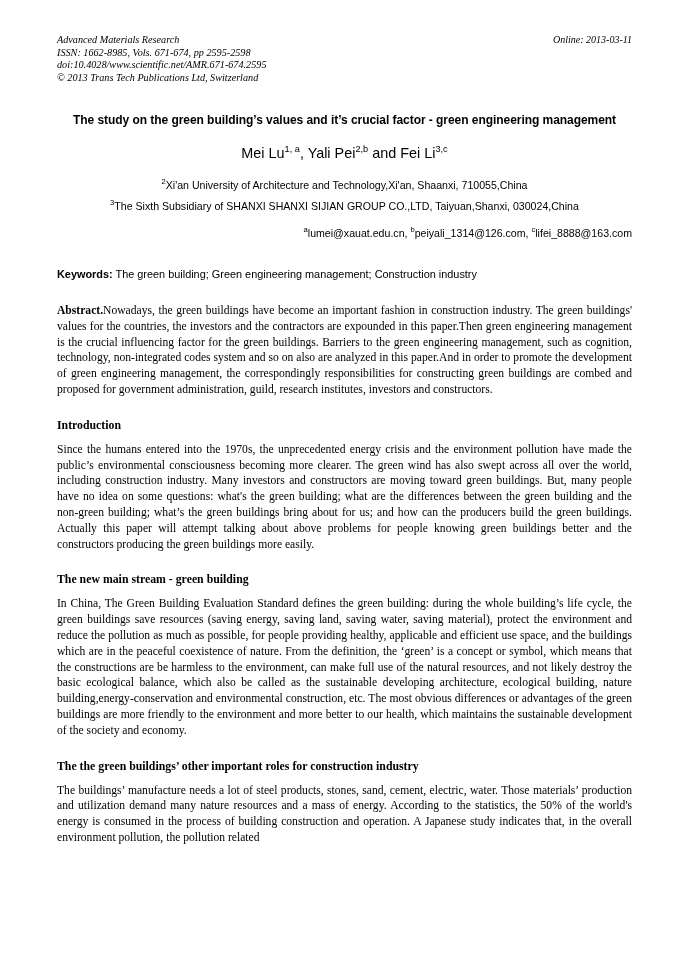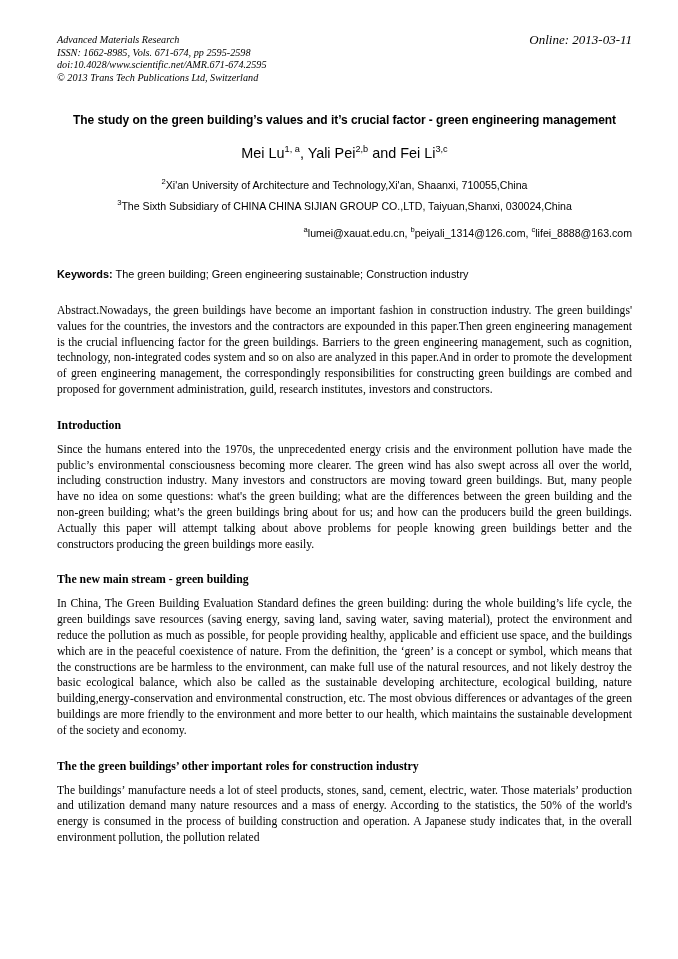--- a/index.html
+++ b/index.html
@@ -36,21 +36,21 @@
   }
   .journal-header .left {
     display: block;
     white-space: nowrap;
   }
   .journal-header .online {
     position: absolute;
     top: 0;
     right: 0;
     font-style: italic;
-    font-size: 13px;
+    font-size: 10px;
     white-space: nowrap;
   }
 
   
   .paper-title {
     margin: 22px 6px 0 6px;
     text-align: center;
     font-family: "Liberation Sans", sans-serif;
     font-weight: bold;
     font-size: 12px;
@@ -112,21 +112,21 @@
     font-size: 10.9px;
     line-height: 15px;
     margin-bottom: 21px;
   }
   .keywords b { font-weight: bold; }
 
   .abstract {
     margin-bottom: 19px;
     text-align: justify;
   }
-  .abstract b { font-weight: normal; }
+  .abstract b { font-weight: bold; }
 
   .section-heading {
     font-family: "Liberation Serif", serif;
     font-weight: bold;
     font-size: 11.8px;
     line-height: 16px;
     margin: 0 0 9px 0;
     text-align: left;
   }
   .para {
@@ -151,33 +151,33 @@
   </div>
 
   <h1 class="paper-title">The study on the green building’s values and it’s crucial factor - green engineering management</h1>
 
   <div class="authors">
     <span>Mei Lu</span><sup>1, a</sup><span>, </span><span>Yali Pei</span><sup>2,b</sup><span> and </span><span>Fei Li</span><sup>3,c</sup>
   </div>
 
   <div class="affiliations">
     <span class="aff"><sup>2</sup><span>Xi'an University of Architecture and Technology,Xi'an, Shaanxi, 710055,China</span></span>
-    <span class="aff"><sup>3</sup><span>The Sixth Subsidiary of CHINA CHINA SIJIAN GROUP CO.,LTD, Taiyuan,Shanxi, 030024,China</span></span>
+    <span class="aff"><sup>3</sup><span>The Sixth Subsidiary of SHANXI SHANXI SIJIAN GROUP CO.,LTD, Taiyuan,Shanxi, 030024,China</span></span>
   </div>
 
   <div class="emails">
     <sup>a</sup><span>lumei@xauat.edu.cn,</span>
     <sup>b</sup><span>peiyali_1314@126.com,</span>
     <sup>c</sup><span>lifei_8888@163.com</span>
   </div>
 
   <div class="body-block">
 
     <div class="keywords">
-      <b>Keywords:</b><span> The green building; Green engineering sustainable; Construction industry</span>
+      <b>Keywords:</b><span> The green building; Green engineering management; Construction industry</span>
     </div>
 
     <div class="abstract">
       <b>Abstract.</b><span>Nowadays, the green buildings have become an important fashion in construction industry. The green buildings' values for the countries, the investors and the contractors are expounded in this paper.Then  green engineering management is the crucial influencing factor for the green buildings. Barriers to the green engineering management, such as cognition, technology, non-integrated codes system and so on also are analyzed in this paper.And in order to promote the development of green engineering management, the correspondingly responsibilities for constructing green buildings are combed and proposed for government administration, guild, research institutes, investors and constructors.</span>
     </div>
 
     <div class="sec">
       <div class="section-heading">Introduction</div>
       <p class="para">Since the humans entered into the 1970s, the unprecedented energy crisis and the environment pollution have made the public’s environmental consciousness becoming more clearer. The green wind has also swept across all over the world, including construction industry. Many investors and constructors are moving toward green buildings. But, many people have no idea on some questions: what's the green building; what are the differences between the green building and the non-green building; what’s the green buildings bring about for us; and how can the producers build the green buildings. Actually this paper will attempt talking about above problems for people knowing green buildings better and the constructors producing the green buildings more easily.</p>
     </div>

